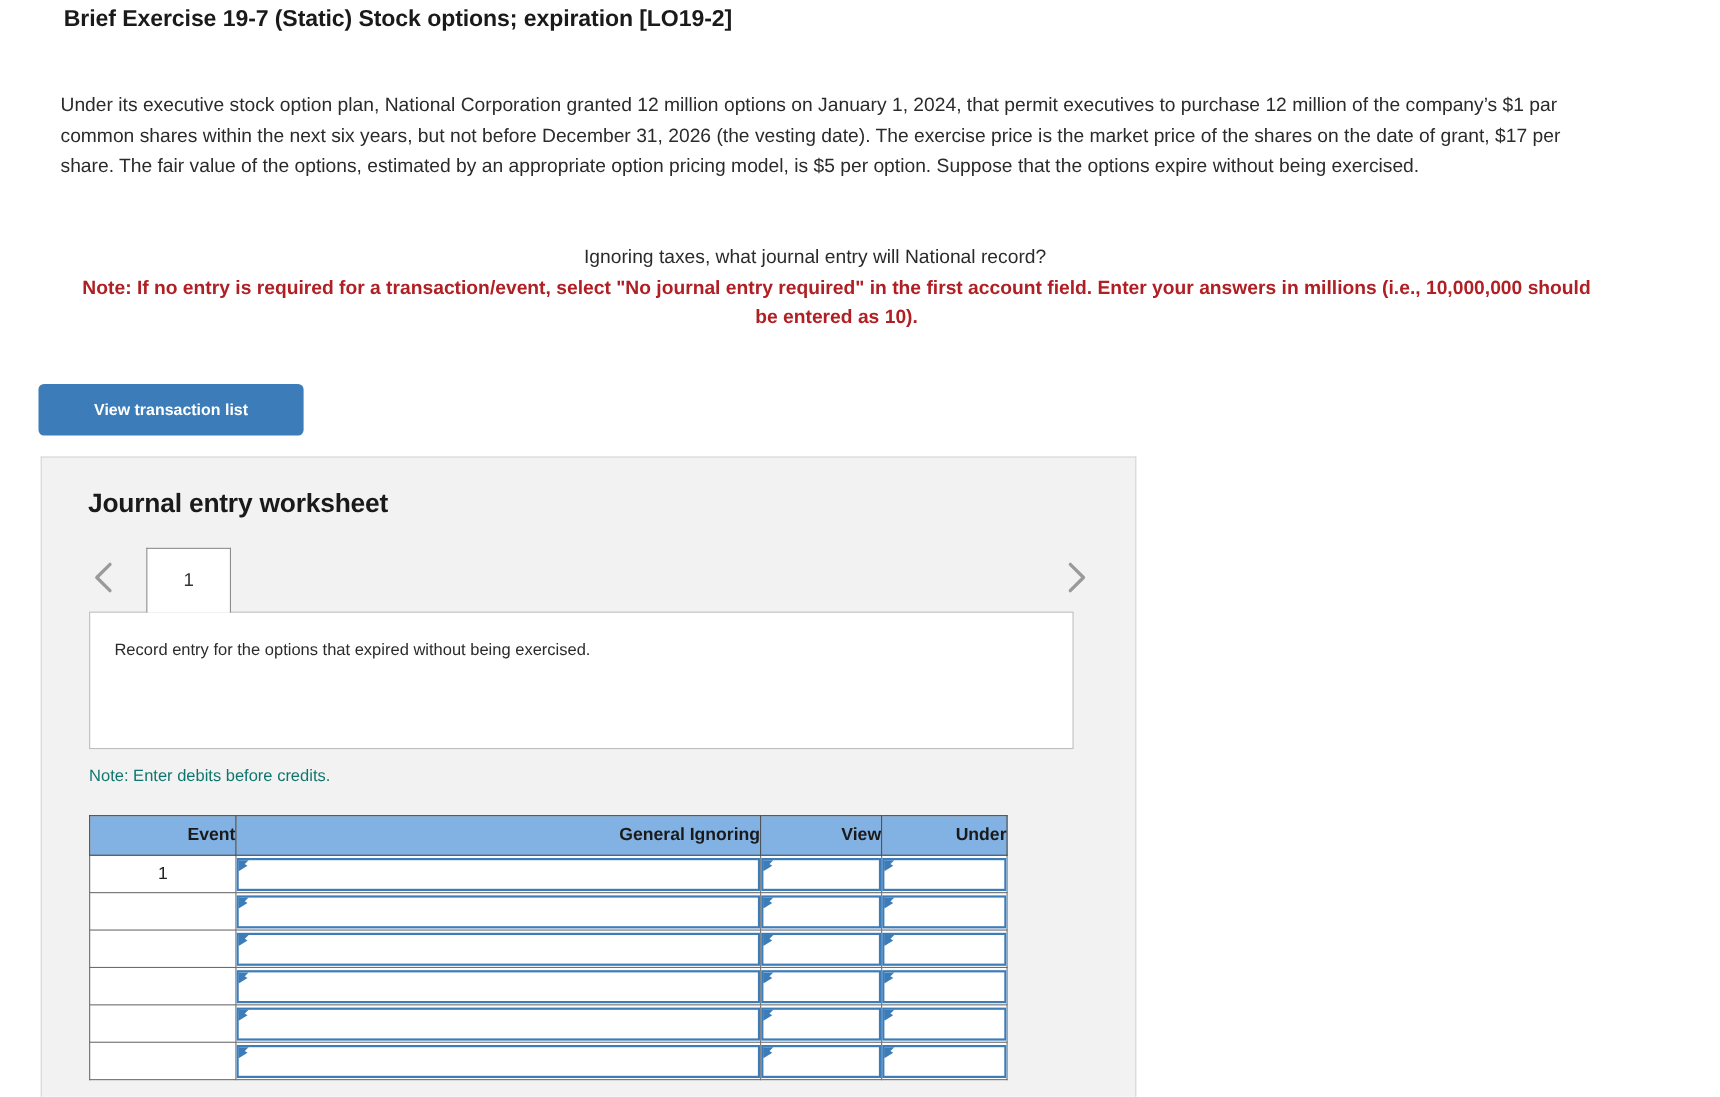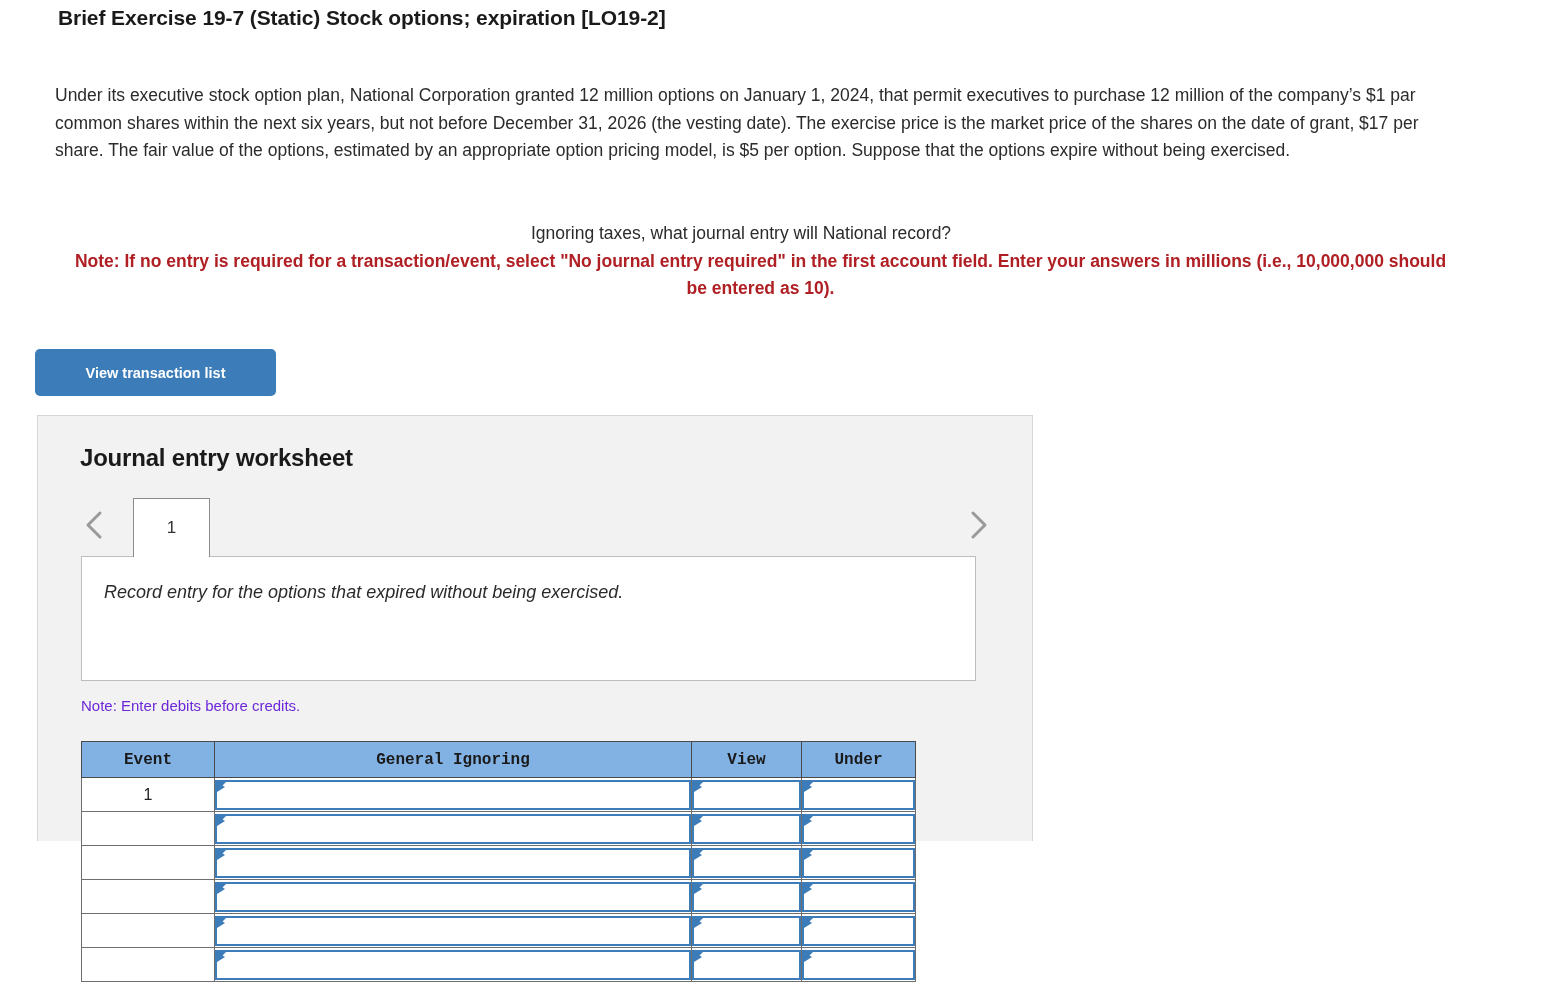--- a/index.html
+++ b/index.html
@@ -78,21 +78,21 @@
     text-align: center;
     padding: 1px;
   }
 
   
   .worksheet-panel {
     position: absolute;
     left: 37px;
     top: 415px;
     width: 996px;
-    height: 426px;
+    height: 582px;
     background: #f2f2f2;
     border: 1px solid #d6d6d6;
     border-bottom: none;
   }
 
   .worksheet-title {
     position: absolute;
     left: 42px;
     top: 28px;
     font-size: 24px;
@@ -145,52 +145,50 @@
     width: 895px;
     height: 125px;
     background: #ffffff;
     border: 1px solid #bdbdbd;
     z-index: 2;
   }
   .desc-text {
     position: absolute;
     left: 22px;
     top: 25px;
-    font-size: 18px;
+    font-size: 15px;
     color: #2b2b2b;
-    font-style: italic;
   }
 
   
   .debits-note {
     position: absolute;
     left: 43px;
     top: 281px;
     font-size: 15px;
-    color: #6d28d9;
+    color: #0f766e;
   }
 
   
   .jtable {
     position: absolute;
     left: 43px;
     top: 325px;
     border-collapse: collapse;
     table-layout: fixed;
   }
   .jtable th {
     background: #82b2e3;
     border: 1px solid #4a4a4a;
     height: 36px;
     font-size: 16px;
     font-weight: bold;
     color: #1a1a1a;
-    text-align: center;
+    text-align: right;
     padding: 0;
-    font-family: Liberation Mono, monospace;
   }
   .jtable td {
     border: 1px solid #6e6e6e;
     height: 34px;
     background: #ffffff;
     padding: 0;
     vertical-align: middle;
   }
   .col-event  { width: 133px; }
   .col-gj     { width: 477px; }

